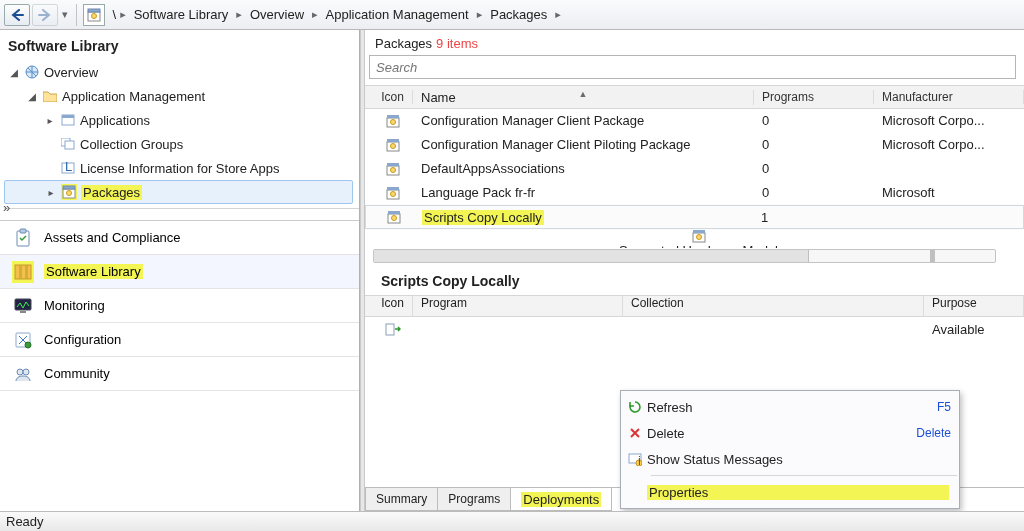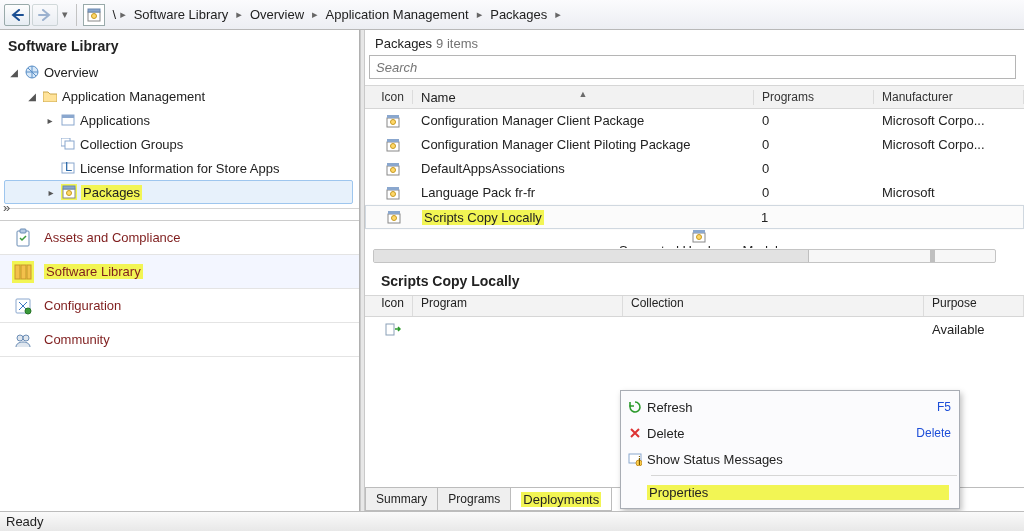--- a/index.html
+++ b/index.html
@@ -34,27 +34,27 @@
 
   .indent1{ padding-left:22px;} .indent2{ padding-left:40px;}
 
   .nav-divider { height:6px; border-top:1px solid #d4d4d4; margin-top:4px;}
   .chevron-collapse { position:absolute; left:3px; top:200px; font-size:13px; color:#555;}
 
   .workspace-list { border-top:1px solid #ccc;}
   .ws-item { height:34px; display:flex; align-items:center; gap:10px; padding-left:12px; border-bottom:1px solid #e4e4e4; cursor:pointer; background:#fff;}
   .ws-item.selected { background:#f3f6ff; }
   .ws-item .ws-ico { width:22px; height:22px; display:flex; align-items:center; justify-content:center;}
-  .ws-item .ws-label { font-size:13px; color:#7f1d1d;}
+  .ws-item .ws-label { font-size:13px; color:#000000;}
 
   
   .right-panel { flex:1; display:flex; flex-direction:column; background:#fff; position:relative;}
   .list-header { padding:6px 10px 4px 10px; font-size:14px; display:flex; align-items:baseline; gap:4px;}
   .list-header .title{ font-weight:400;}
-  .list-header .count{ color:#737373;}
+  .list-header .count{ color:#ef4444;}
   .search-row { padding:0 8px 6px 4px;}
   .search-input { width:100%; height:24px; border:1px solid #b5b5b5; padding:3px 6px; font-style:italic; color:#888;}
   .grid { flex:0 0 auto;}
   .grid-head, .grid-row { display:flex; align-items:center; height:24px;}
   .grid-head { background:#f2f2f2; border-top:1px solid #d6d6d6; border-bottom:1px solid #d6d6d6;}
   .grid-head .cell { border-right:1px solid #dcdcdc; padding-left:8px; font-size:12px; color:#333; position:relative;}
   .grid-row { border-bottom:1px solid #fff;}
   .grid-row .cell{ padding-left:8px; font-size:13px;}
   .grid-row.selected{ background:#fbfbfb; border:1px solid #d0d8e0; box-shadow:0 0 2px rgba(0,0,0,.05);}
   .cell.icon-cell{ width:48px; display:flex; justify-content:center;}
@@ -224,20 +224,30 @@
               <rect x="2" y="3" width="5" height="14" fill="#f3c14b" stroke="#c7952a"></rect>
               <rect x="8" y="3" width="5" height="14" fill="#f3c14b" stroke="#c7952a"></rect>
               <rect x="14" y="3" width="4" height="14" fill="#f3c14b" stroke="#c7952a"></rect>
             </svg>
         </span>
         <span class="ws-label hl-inline">Software Library</span>
       </div>
       <div class="ws-item">
         <span class="ws-ico">
           <svg width="20" height="20">
+              <rect x="2" y="3" width="16" height="11" rx="1" fill="#224" stroke="#445"></rect>
+              <polyline points="4,11 7,7 10,12 13,6 16,10" stroke="#3cf54e" fill="none"></polyline>
+              <rect x="7" y="15" width="6" height="2" fill="#888"></rect>
+            </svg>
+        </span>
+        <span class="ws-label">Monitoring</span>
+      </div>
+      <div class="ws-item">
+        <span class="ws-ico">
+          <svg width="20" height="20">
               <rect x="3" y="3" width="14" height="14" rx="1" fill="#fff" stroke="#8aa7ce"></rect>
               <path d="M6 6l8 8M14 6l-8 8" stroke="#3a77c2"></path>
               <circle cx="15" cy="15" r="3" fill="#3a9a3a" stroke="#267326"></circle>
             </svg>
         </span>
         <span class="ws-label">Configuration</span>
       </div>
       <div class="ws-item">
         <span class="ws-ico">
           <svg width="20" height="20">

